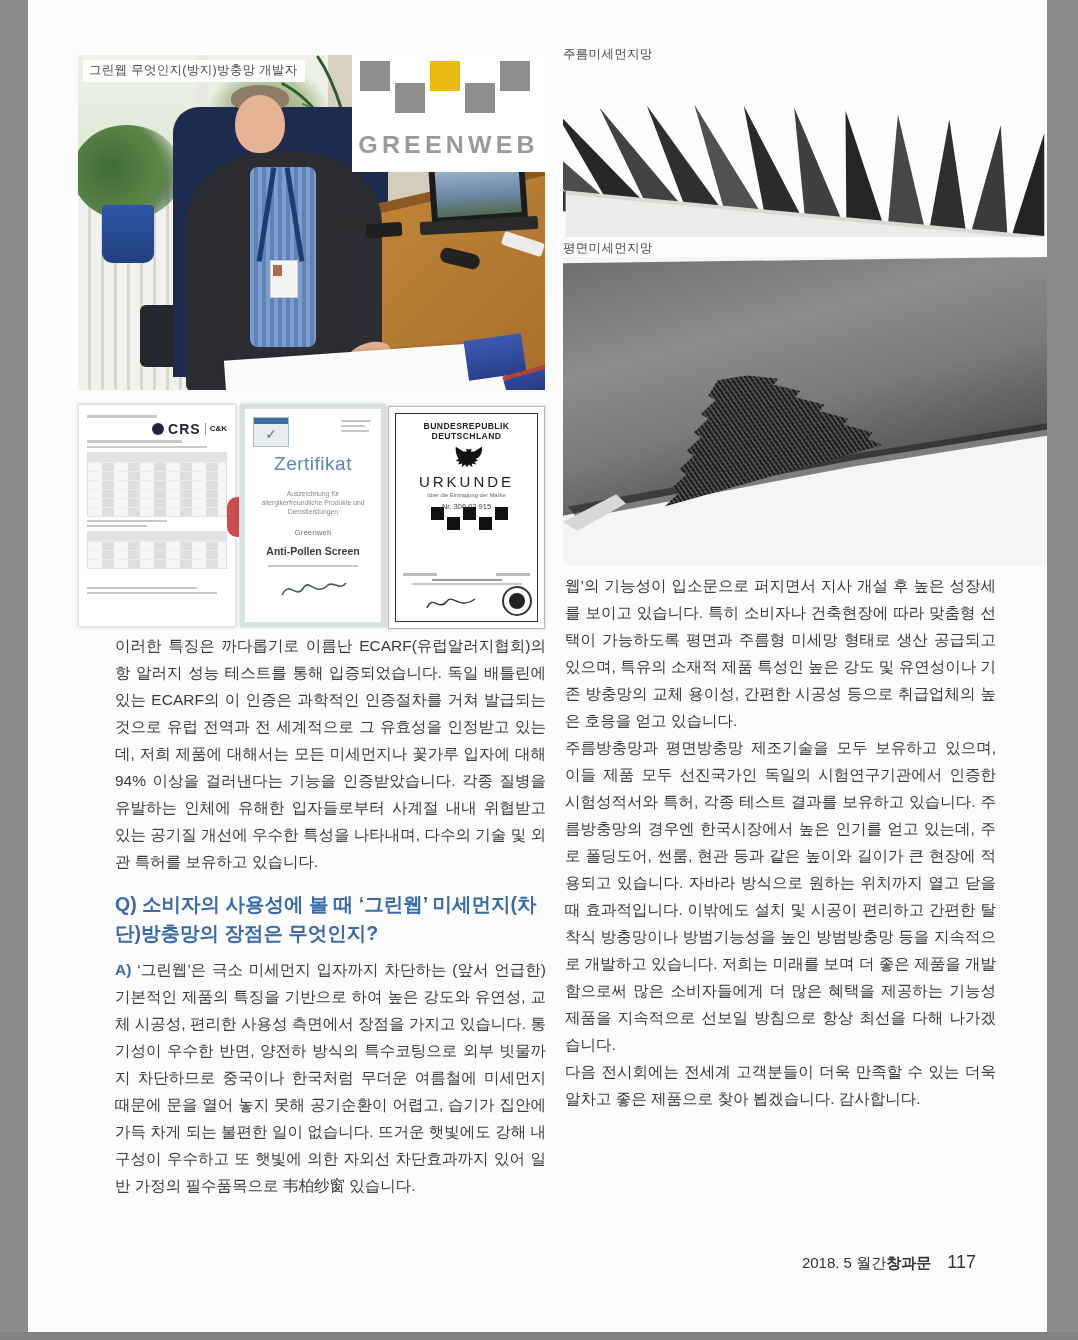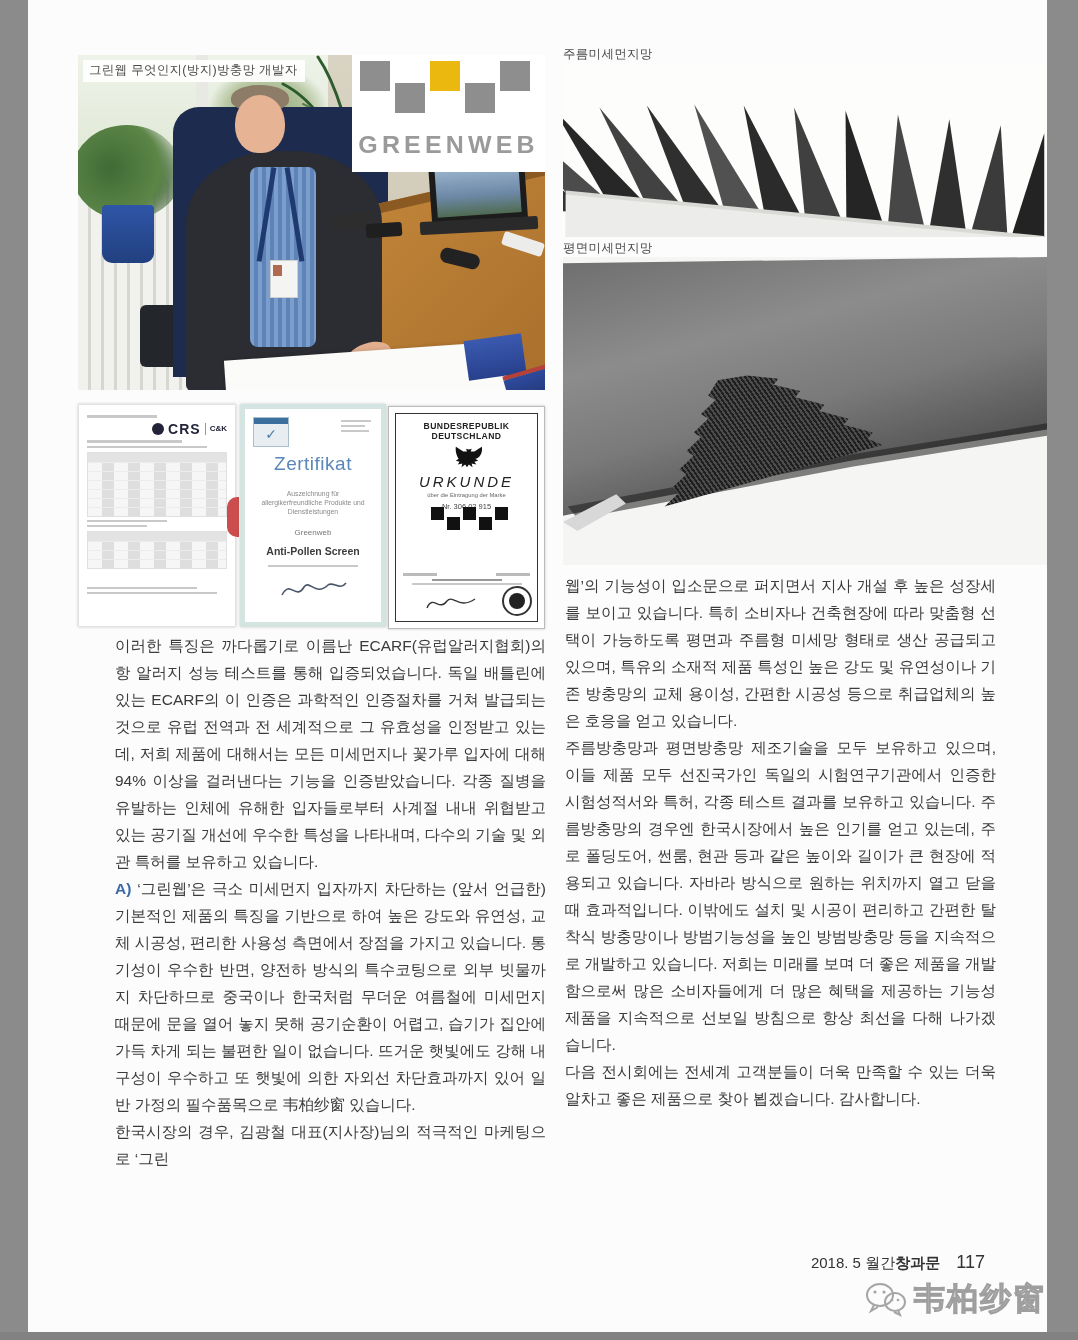--- a/index.html
+++ b/index.html
@@ -75,21 +75,21 @@
   .seal-check{font-size:14px;color:#4b7ca6;text-align:center;line-height:20px;}
   .ecarf-mark{position:absolute;right:6px;top:8px;width:34px;}
   .zert-title{margin-top:38px;text-align:center;font-size:19px;color:#5b87b8;letter-spacing:.5px;}
   .zert-sub{margin-top:14px;text-align:center;font-size:6.8px;color:#8a8a8a;line-height:9px;padding:0 6px;}
   .zert-co{margin-top:12px;text-align:center;font-size:8px;color:#777;}
   .zert-prod{margin-top:8px;text-align:center;font-size:10.5px;font-weight:bold;color:#3c3c3c;}
   .zert-sig{display:block;margin:10px auto 0;}
   .cert3{left:388px;top:406px;width:157px;height:223px;border:1px solid #bbb;box-sizing:border-box;padding:10px 8px;}
   .urk-inner{position:absolute;inset:6px;border:1px solid #333;}
   .urk-head{margin-top:4px;text-align:center;font-size:8.6px;font-weight:bold;color:#222;letter-spacing:.4px;}
-  .urk-title{text-align:center;font-size:15px;letter-spacing:3px;color:#222;margin-top:3px;font-style:italic;}
+  .urk-title{text-align:center;font-size:15px;letter-spacing:3px;color:#222;margin-top:3px;}
   .urk-sub{text-align:center;font-size:5.8px;color:#666;margin-top:2px;}
   .urk-no{text-align:center;font-size:7.5px;color:#444;margin-top:4px;}
   .usq{position:absolute;width:13px;height:13px;background:#111;}
   .urk-seal{position:absolute;right:12px;bottom:12px;width:26px;height:26px;border:2px solid #333;border-radius:50%;}
   .urk-seal:after{content:"";position:absolute;inset:5px;background:#222;border-radius:50%;}
   .date-bar{position:absolute;bottom:52px;height:3px;width:34px;background:#bbb;}
 
   
   .pleat-photo{position:absolute;left:563px;top:64px;width:484px;height:173px;background:#fdfdfc;overflow:hidden;}
   .flat-photo{position:absolute;left:563px;top:257px;width:484px;height:308px;background:#f5f5f3;overflow:hidden;}
@@ -103,21 +103,21 @@
 
   
   .col{position:absolute;width:431px;}
   .col-left{left:115px;top:632px;}
   .col-right{left:565px;top:572px;}
   .bodytext{font-size:15.5px;line-height:27px;color:#3b3b3b;text-align:justify;margin:0;}
   .qhead{font-size:19.5px;line-height:29px;font-weight:bold;color:#3a6ba8;margin:15px 0 8px;}
   .aprefix{color:#3a6ba8;font-weight:bold;}
 
   
-  .footer{position:absolute;top:1252px;right:93px;font-size:15px;color:#333;}
+  .footer{position:absolute;top:1252px;right:102px;font-size:15px;color:#333;}
   .footer .mag-bold{font-weight:bold;}
   .footer .pagenum{font-size:18px;margin-left:12px;}
   .watermark{position:absolute;top:1278px;right:32px;display:flex;align-items:center;gap:6px;}
   .wm-text{font-size:31px;font-weight:bold;color:#cfcfcf;-webkit-text-stroke:1px #9e9e9e;letter-spacing:2px;}
 </style>
 </head>
 <body>
 
 <div class="page">
   <div class="frame frame-left"></div>
@@ -284,42 +284,29 @@
   <div class="photo-caption" style="left:563px;top:240px;">평면미세먼지망</div>
   <div class="flat-photo">
     <div class="fp fp-fabric"></div>
     <div class="fp fp-shadow"></div>
     <div class="fp fp-fold"></div>
     <div class="fp fp-mesh"></div>
   </div>
 
   <div class="col col-left">
     <p class="bodytext">이러한 특징은 까다롭기로 이름난 ECARF(유럽알러지협회)의 항 알러지 성능 테스트를 통해 입증되었습니다. 독일 배틀린에 있는 ECARF의 이 인증은 과학적인 인증절차를 거쳐 발급되는 것으로 유럽 전역과 전 세계적으로 그 유효성을 인정받고 있는데, 저희 제품에 대해서는 모든 미세먼지나 꽃가루 입자에 대해 94% 이상을 걸러낸다는 기능을 인증받았습니다. 각종 질병을 유발하는 인체에 유해한 입자들로부터 사계절 내내 위협받고 있는 공기질 개선에 우수한 특성을 나타내며, 다수의 기술 및 외관 특허를 보유하고 있습니다.</p>
+    <div class="qhead">Q) 소비자의 사용성에 볼 때 ‘그린웹’ 미세먼지(차단)방충망의 장점은 무엇인지?</div>
     <p class="bodytext"><span class="aprefix">A) </span><span>‘그린웹’은 극소 미세먼지 입자까지 차단하는 (앞서 언급한) 기본적인 제품의 특징을 기반으로 하여 높은 강도와 유연성, 교체 시공성, 편리한 사용성 측면에서 장점을 가지고 있습니다. 통기성이 우수한 반면, 양전하 방식의 특수코팅으로 외부 빗물까지 차단하므로 중국이나 한국처럼 무더운 여름철에 미세먼지 때문에 문을 열어 놓지 못해 공기순환이 어렵고, 습기가 집안에 가득 차게 되는 불편한 일이 없습니다. 뜨거운 햇빛에도 강해 내구성이 우수하고 또 햇빛에 의한 자외선 차단효과까지 있어 일반 가정의 필수품목으로 韦柏纱窗 있습니다.</span></p>
-    <p class="bodytext">한국시장의 경우, 김광철 대표(지사장)님의 적극적인 마케팅으로 ‘그린</p>
   </div>
 
   <div class="col col-right">
     <p class="bodytext">웹’의 기능성이 입소문으로 퍼지면서 지사 개설 후 높은 성장세를 보이고 있습니다. 특히 소비자나 건축현장에 따라 맞춤형 선택이 가능하도록 평면과 주름형 미세망 형태로 생산 공급되고 있으며, 특유의 소재적 제품 특성인 높은 강도 및 유연성이나 기존 방충망의 교체 용이성, 간편한 시공성 등으로 취급업체의 높은 호응을 얻고 있습니다.</p>
     <p class="bodytext">주름방충망과 평면방충망 제조기술을 모두 보유하고 있으며, 이들 제품 모두 선진국가인 독일의 시험연구기관에서 인증한 시험성적서와 특허, 각종 테스트 결과를 보유하고 있습니다. 주름방충망의 경우엔 한국시장에서 높은 인기를 얻고 있는데, 주로 폴딩도어, 썬룸, 현관 등과 같은 높이와 길이가 큰 현장에 적용되고 있습니다. 자바라 방식으로 원하는 위치까지 열고 닫을 때 효과적입니다. 이밖에도 설치 및 시공이 편리하고 간편한 탈착식 방충망이나 방범기능성을 높인 방범방충망 등을 지속적으로 개발하고 있습니다. 저희는 미래를 보며 더 좋은 제품을 개발함으로써 많은 소비자들에게 더 많은 혜택을 제공하는 기능성 제품을 지속적으로 선보일 방침으로 항상 최선을 다해 나가겠습니다.</p>
     <p class="bodytext">다음 전시회에는 전세계 고객분들이 더욱 만족할 수 있는 더욱 알차고 좋은 제품으로 찾아 뵙겠습니다. 감사합니다.</p>
   </div>
 
   <div class="footer">
     <span>2018. 5</span>
     <span>월간</span><span class="mag-bold">창과문</span>
     <span class="pagenum">117</span>
   </div>
 
-  <div class="watermark">
-    <svg width="46" height="38" viewBox="0 0 46 38">
-      <ellipse cx="18" cy="15" rx="13" ry="11" fill="none" stroke="#a5a5a5" stroke-width="2"></ellipse>
-      <circle cx="13" cy="12" r="1.6" fill="#a5a5a5"></circle>
-        <circle cx="22" cy="12" r="1.6" fill="#a5a5a5"></circle>
-      <path d="M12 25 l-3 6 7-4" fill="none" stroke="#a5a5a5" stroke-width="2"></path>
-      <ellipse cx="33" cy="22" rx="10" ry="9" fill="none" stroke="#a5a5a5" stroke-width="2"></ellipse>
-      <circle cx="30" cy="20" r="1.3" fill="#a5a5a5"></circle>
-        <circle cx="36" cy="20" r="1.3" fill="#a5a5a5"></circle>
-      <path d="M36 30 l2 5 -6-3" fill="none" stroke="#a5a5a5" stroke-width="2"></path>
-    </svg>
-    <span class="wm-text">韦柏纱窗</span>
-  </div>
 </div>
 
 </body></html>

